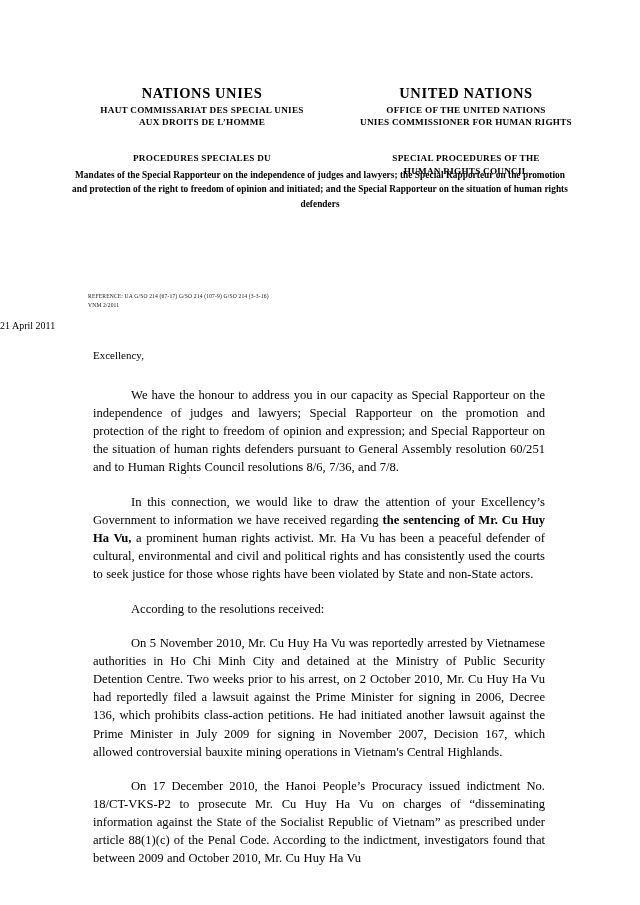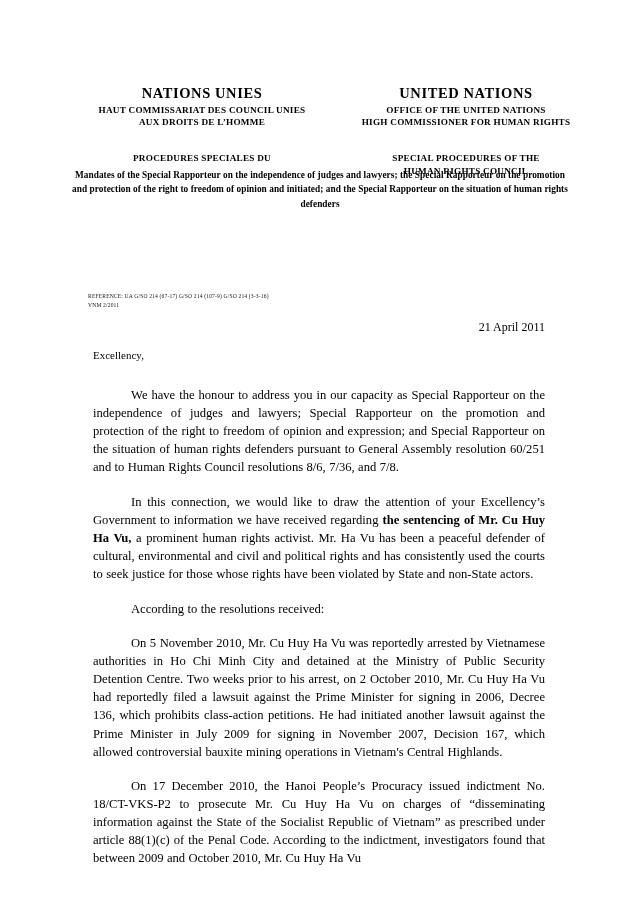--- a/index.html
+++ b/index.html
@@ -89,22 +89,21 @@
     letter-spacing: 0.15px;
     color: #1a1a1a;
   }
 
   
   .date-line {
     position: absolute;
     top: 320px;
     left: 0;
     width: 545px;
-    text-align: right;
-    font-size: 12px;
+    font-size: 10px;
   }
 
   
   .salutation {
     position: absolute;
     top: 349px;
     left: 93px;
     font-size: 11px;
   }
 
@@ -130,33 +129,33 @@
 </head>
 <body>
 
 <div class="page">
 
   <div class="letterhead">
 
     <div class="lh-col left">
       <div class="lh-title">NATIONS UNIES</div>
       <div class="lh-sub">
-        <div>HAUT COMMISSARIAT DES COUNCIL UNIES</div>
+        <div>HAUT COMMISSARIAT DES SPECIAL UNIES</div>
         <div>AUX DROITS DE L’HOMME</div>
       </div>
       <div class="lh-block2">
         <div>PROCEDURES SPECIALES DU</div>
       </div>
     </div>
 
     <div class="lh-col right">
       <div class="lh-title">UNITED NATIONS</div>
       <div class="lh-sub">
         <div>OFFICE OF THE UNITED  NATIONS</div>
-        <div>HIGH COMMISSIONER FOR HUMAN RIGHTS</div>
+        <div>UNIES COMMISSIONER FOR HUMAN RIGHTS</div>
       </div>
       <div class="lh-block2">
         <div>SPECIAL PROCEDURES OF THE</div>
         <div>HUMAN RIGHTS COUNCIL</div>
       </div>
     </div>
 
   </div>
 
   <div class="mandates">Mandates of the Special Rapporteur on the independence of judges and lawyers; the Special Rapporteur on the promotion and protection of the right to freedom of opinion and initiated; and the Special Rapporteur on the situation of human rights defenders</div>

